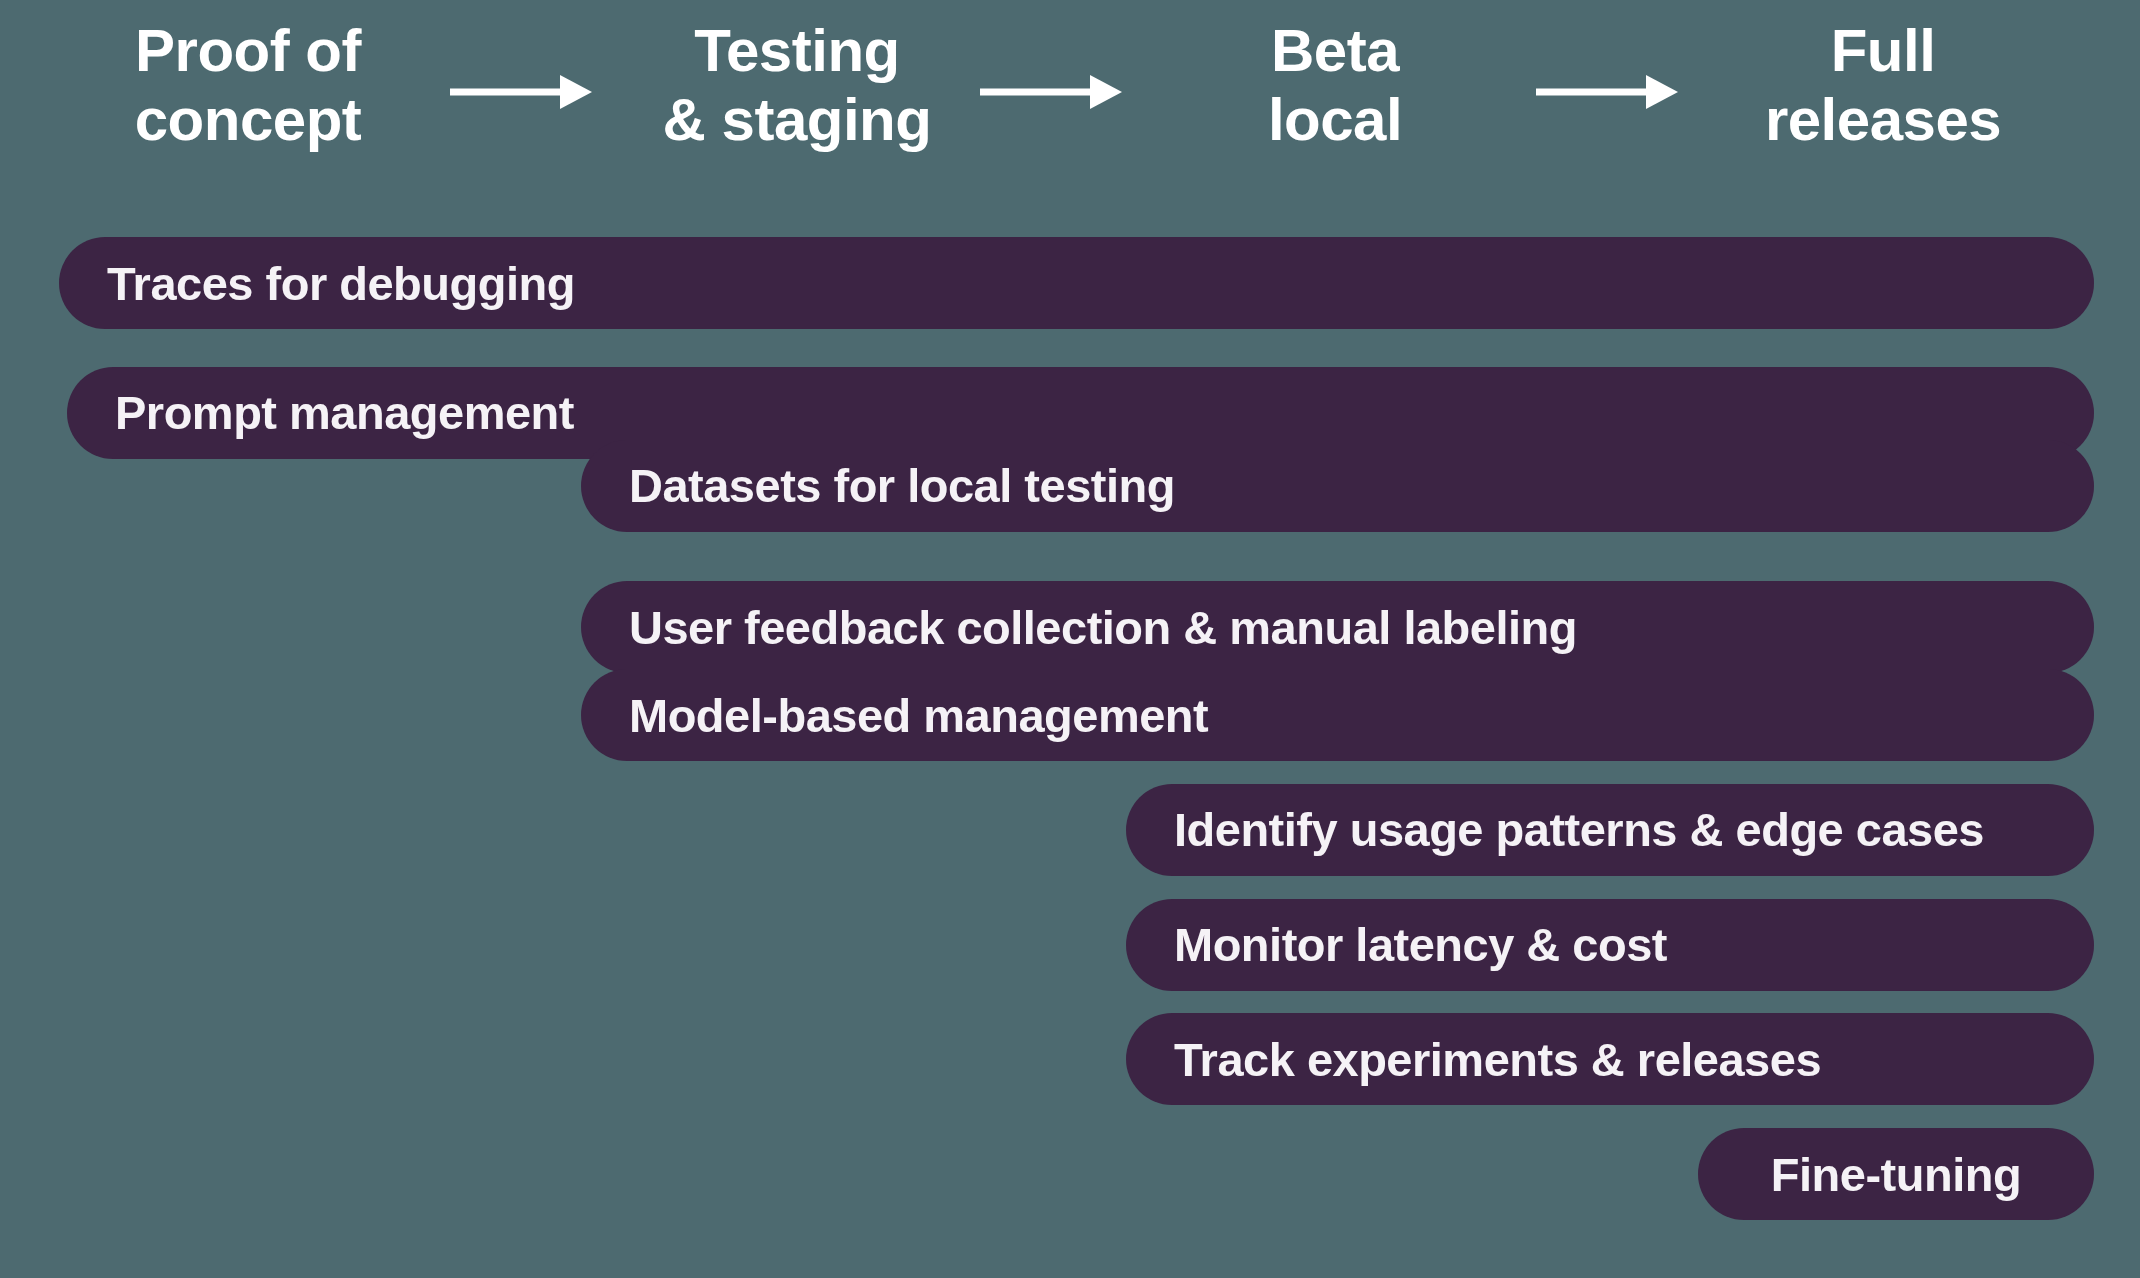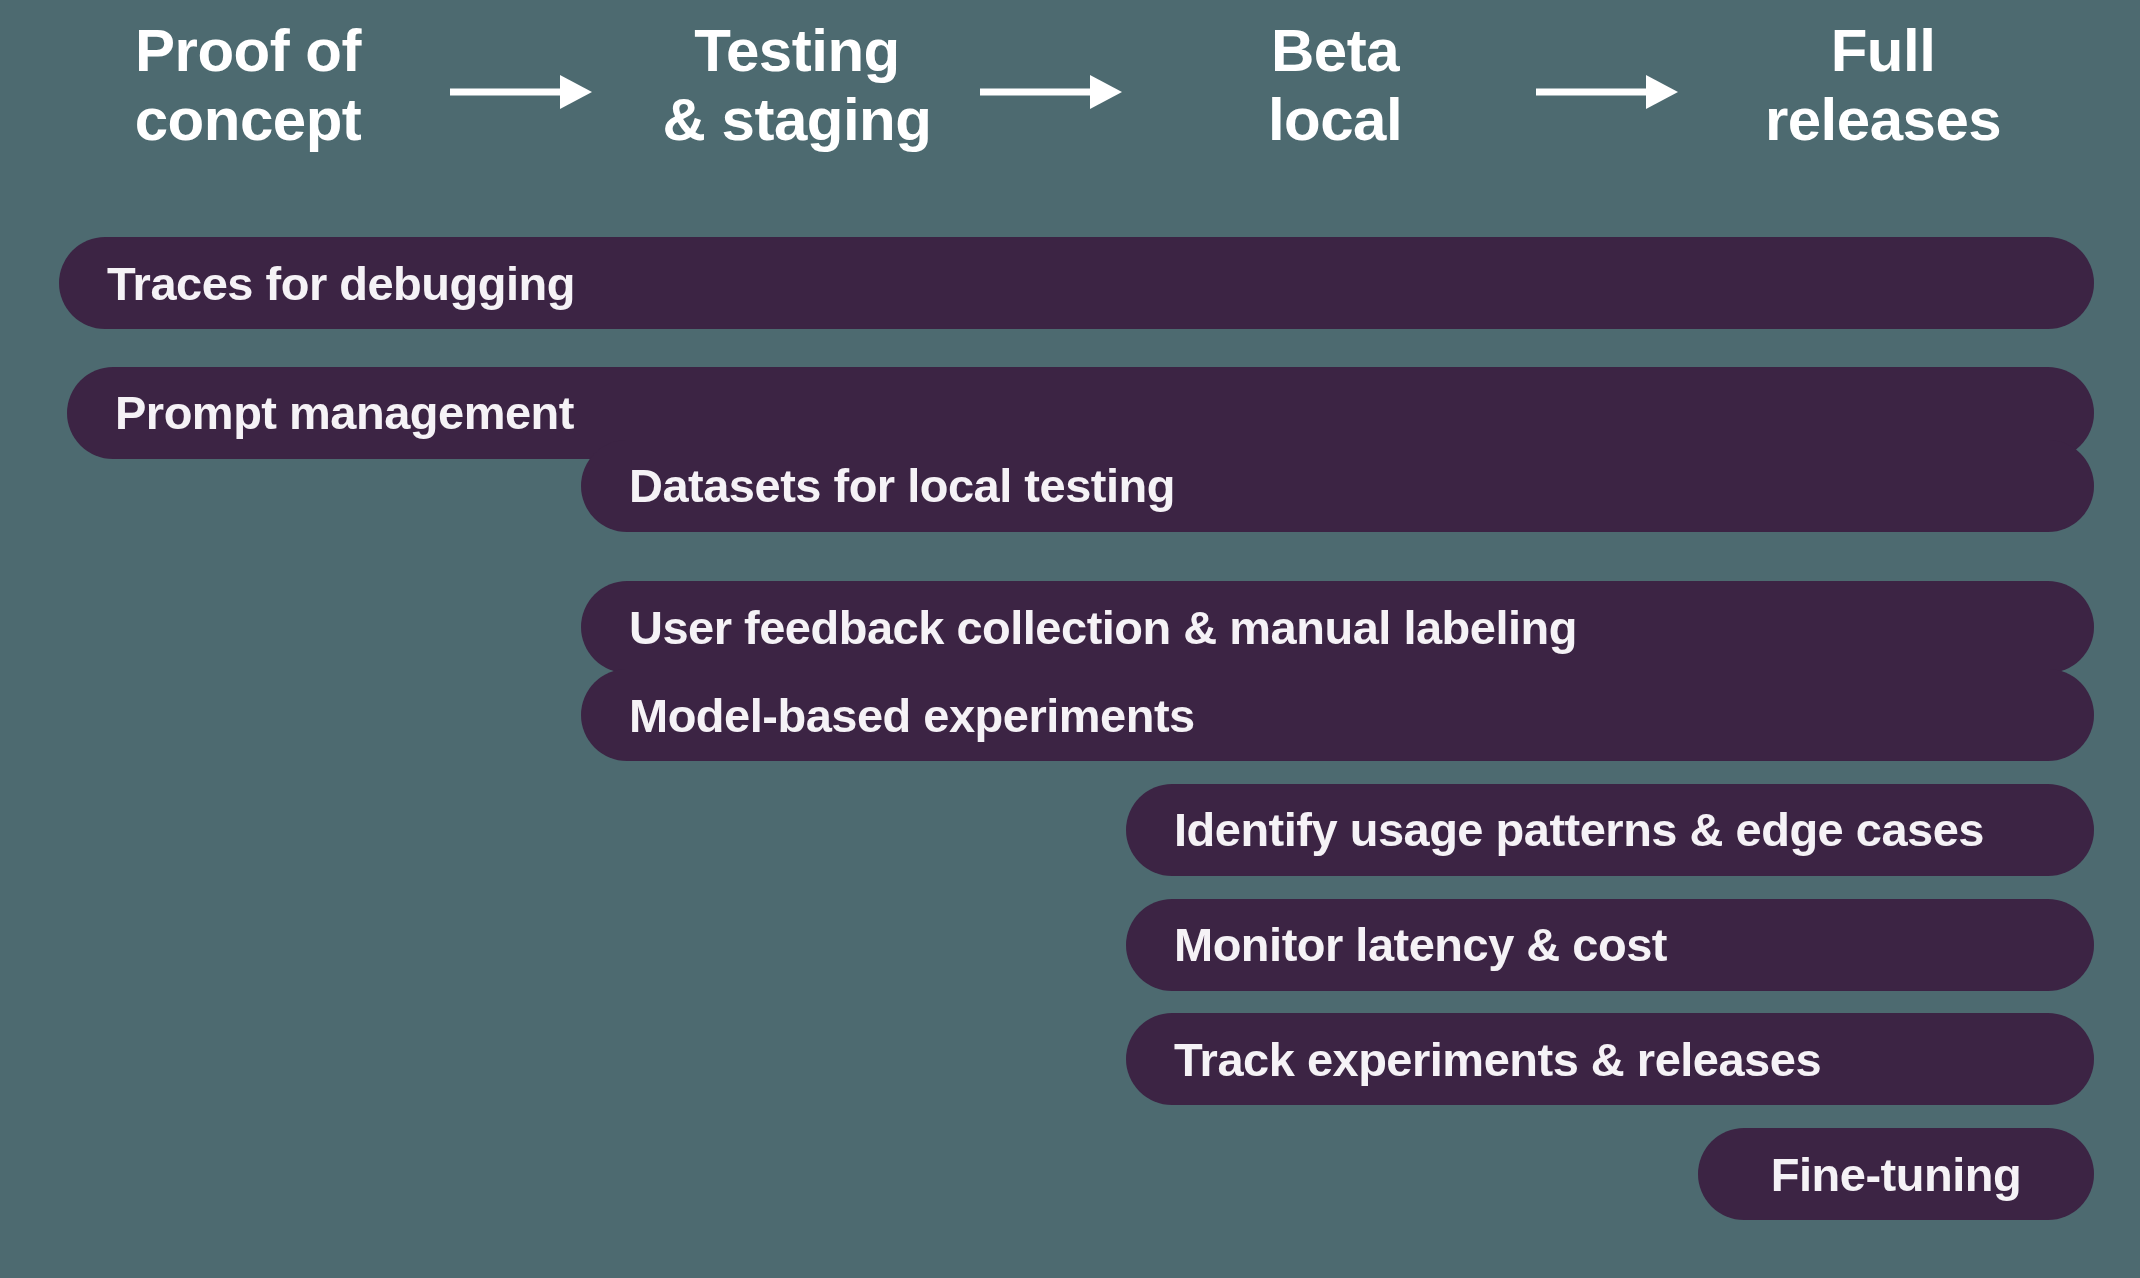--- a/index.html
+++ b/index.html
@@ -94,21 +94,21 @@
       <div class="bar" style="top: 324.75px; left: 67px; margin-top: 42px;">
         <span>Prompt management</span>
       </div>
       <div class="bar" style="top: 439.5px; left: 581px; align-items: center;">
         <span>Datasets for local testing</span>
       </div>
       <div class="bar" style="top: 581px; left: 581px;">
         <span>User feedback collection &amp; manual labeling</span>
       </div>
       <div class="bar" style="top: 669px; left: 581px;">
-        <span>Model-based experiments</span>
+        <span>Model-based management</span>
       </div>
       <div class="bar" style="top: 783.75px; left: 1126px;">
         <span>Identify usage patterns &amp; edge cases</span>
       </div>
       <div class="bar" style="top: 898.5px; left: 1126px;">
         <span>Monitor latency &amp; cost</span>
       </div>
       <div class="bar" style="top: 1013.25px; left: 1126px;">
         <span>Track experiments &amp; releases</span>
       </div>

